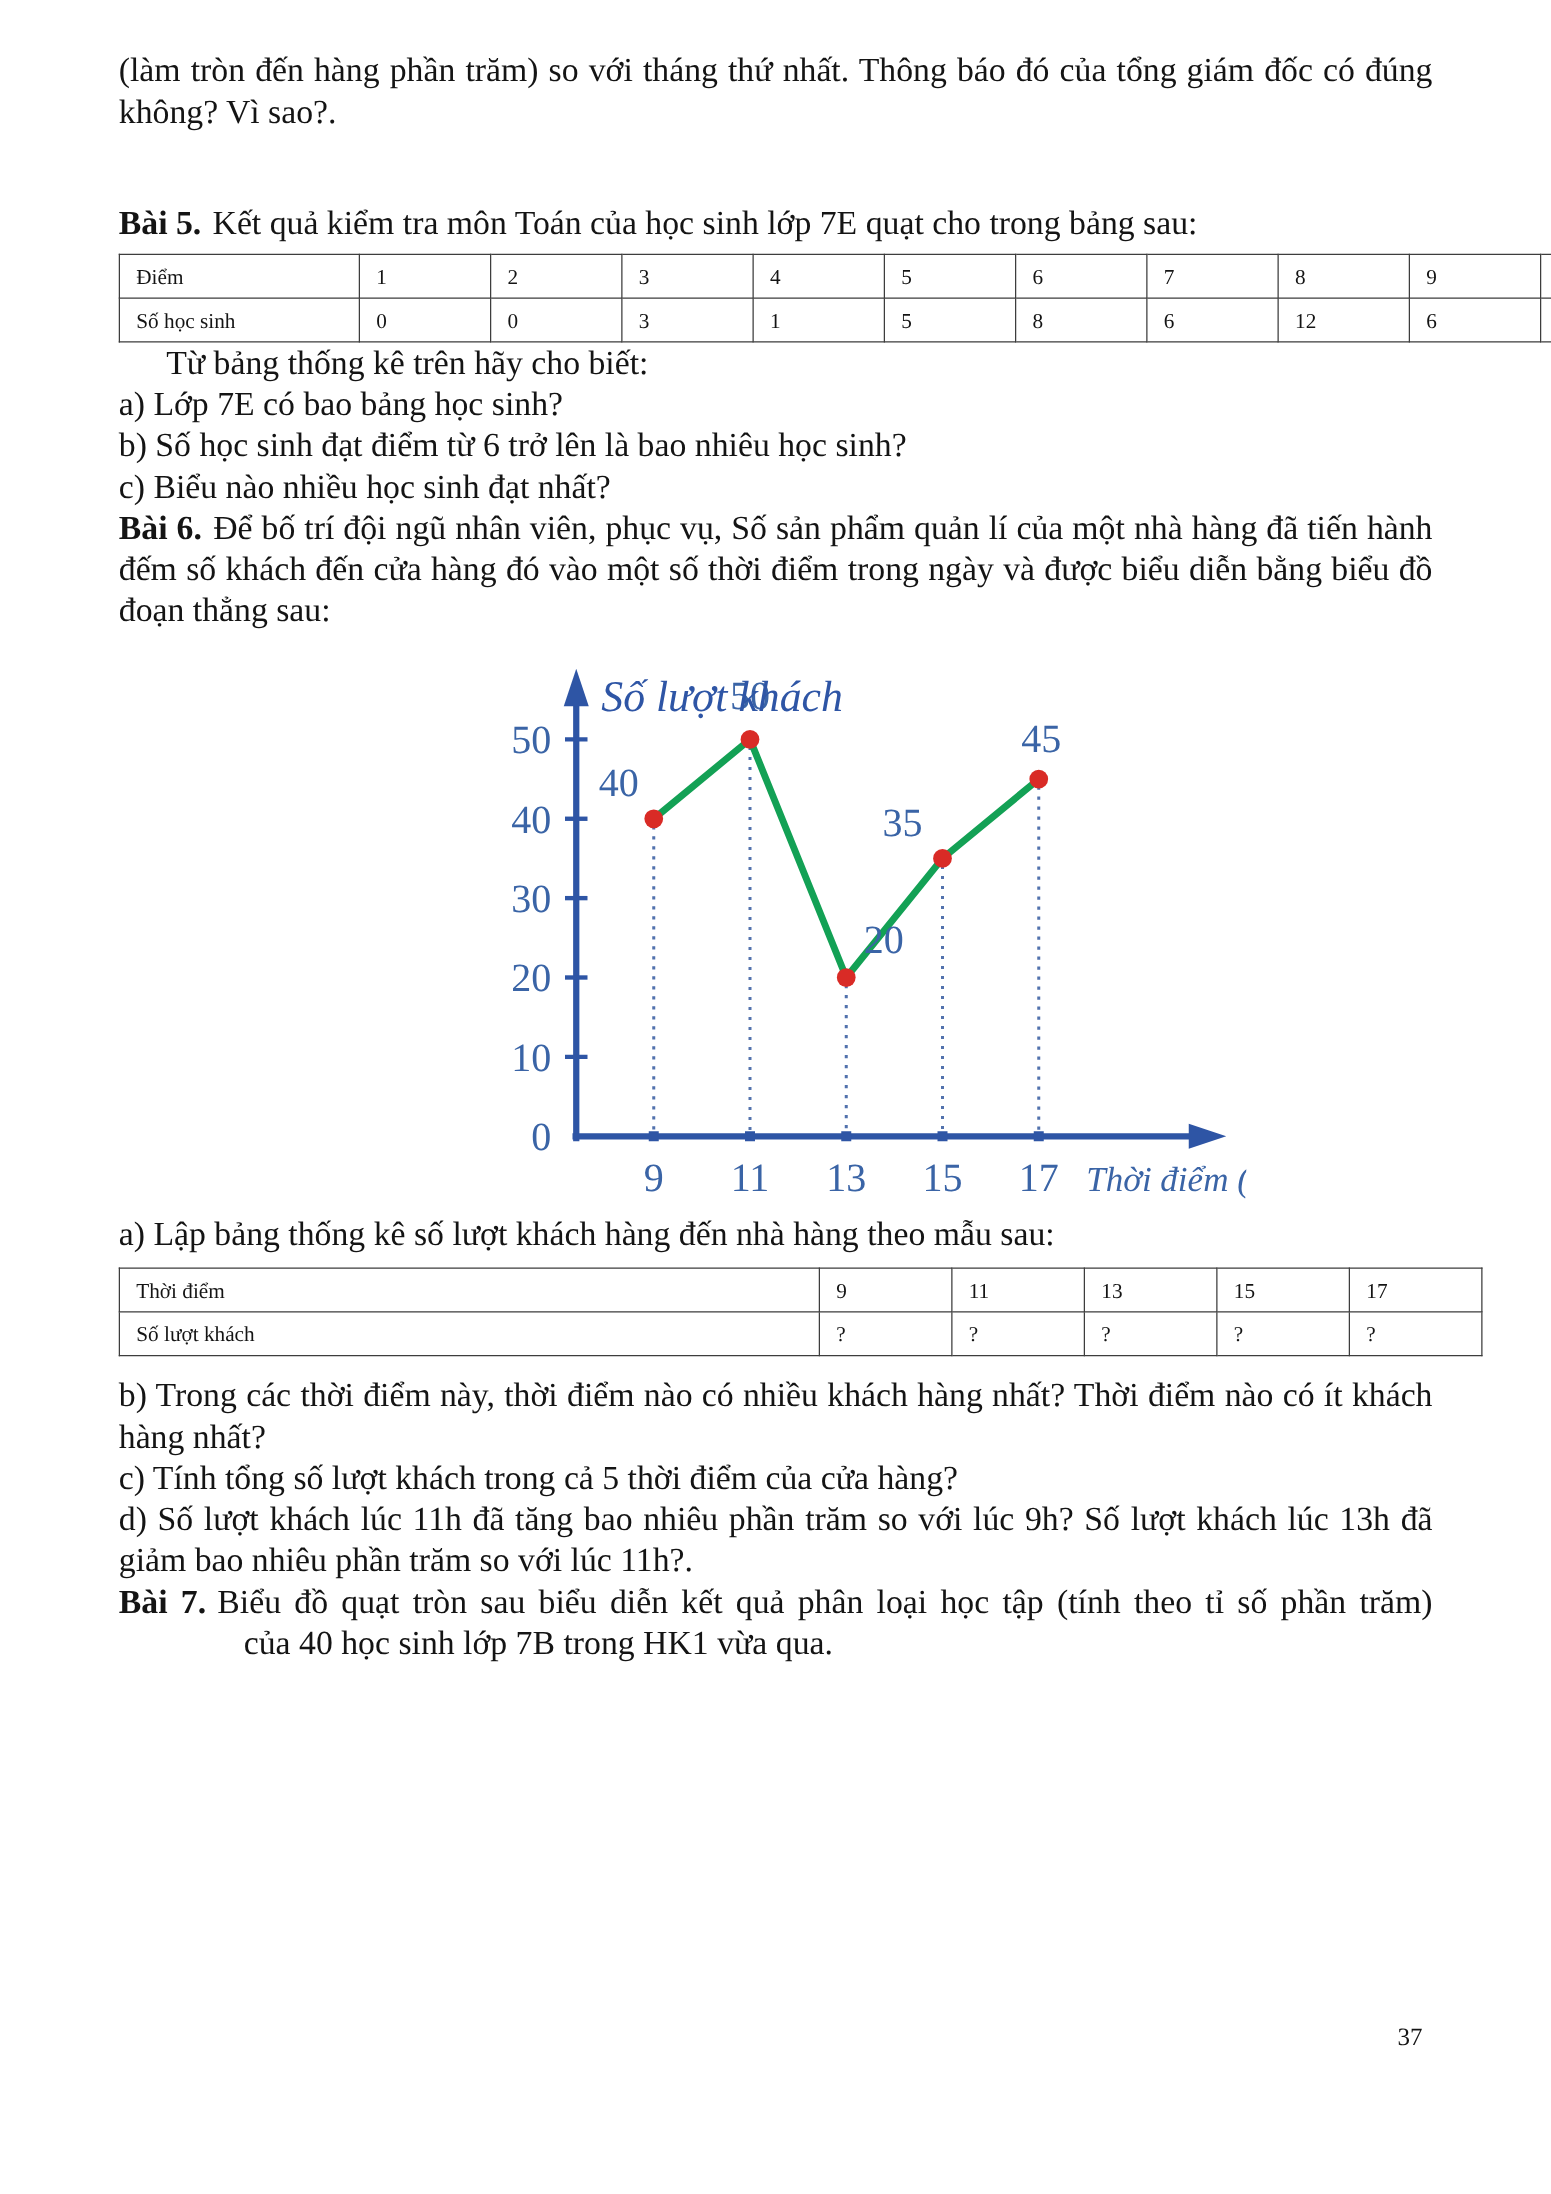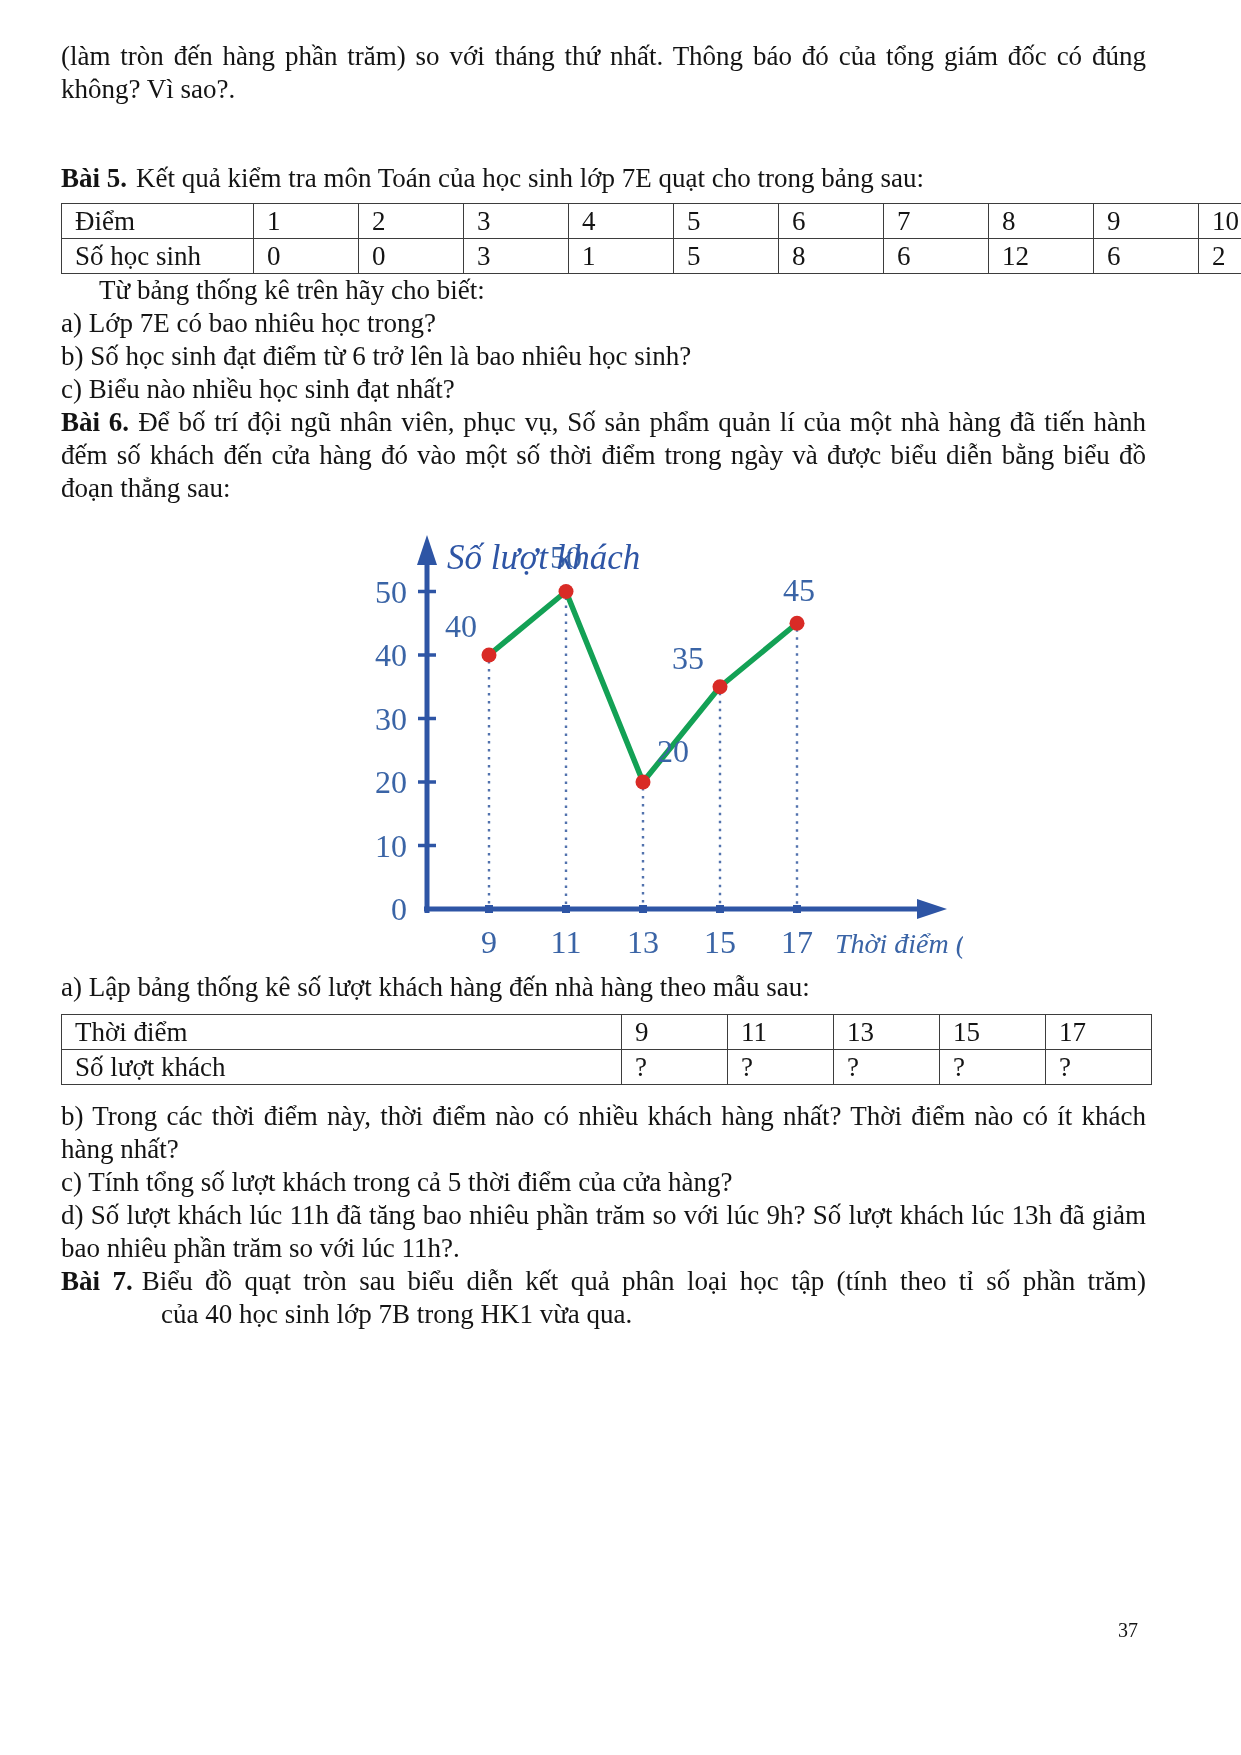--- a/index.html
+++ b/index.html
@@ -8,39 +8,39 @@
     font-family:"Liberation Serif","DejaVu Serif",serif;
     color:#141414;
     font-size:27px;
     line-height:33px;
     position:relative;
     overflow:hidden;
   }
   .page{
     position:relative;
     width:1241px;height:1755px;
-    padding:40px 95px 0 61px;
+    padding:40px 95px 0 95px;
     box-sizing:border-box;
   }
   p,div.line{margin:0;}
   .justify{text-align:justify;}
   .heading b{margin-right:9px;}
   .indent-1{padding-left:38px;}
   .mt-lg{margin-top:56px;}
   .mt-sm{margin-top:8px;}
   table{
     border-collapse:collapse;
     table-layout:fixed;
     margin-top:8px;
   }
   td{
     border:1.5px solid #3d3d3d;
     height:34px;
     padding:0 6px 0 13px;
-    font-size:27px;
+    font-size:17px;
     overflow:hidden;
     white-space:nowrap;
   }
   table.t1{width:1022px;}
   table.t1 td{width:85px;}
   table.t1 td:first-child{width:172px;}
   table.t2{width:970px;margin-top:10px;}
   table.t2 td{width:86px;}
   table.t2 td:first-child{width:540px;}
   .chart-wrap{
@@ -95,21 +95,21 @@
           <td>8</td>
           <td>6</td>
           <td>12</td>
           <td>6</td>
           <td>2</td>
         </tr>
       </tbody>
   </table>
 
   <div class="line indent-1 mt-sm">Từ bảng thống kê trên hãy cho biết:</div>
-  <div class="line">a) Lớp 7E có bao nhiêu học trong?</div>
+  <div class="line">a) Lớp 7E có bao bảng học sinh?</div>
   <div class="line">b) Số học sinh đạt điểm từ 6  trở lên là bao nhiêu học sinh?</div>
   <div class="line">c) Biểu nào nhiều học sinh đạt nhất?</div>
 
   <p class="heading justify">
     <b>Bài 6.</b><span>Để bố trí đội ngũ nhân viên, phục vụ, Số sản phẩm quản lí của một nhà hàng đã tiến hành đếm số khách đến cửa hàng đó vào một số thời điểm trong ngày và được biểu diễn bằng biểu đồ đoạn thẳng sau:</span>
   </p>
 
   <div class="chart-wrap">
     <svg id="chart-svg" width="656" height="452" viewBox="0 0 656 452" xmlns="http://www.w3.org/2000/svg">
         <line x1="182" y1="142" x2="182" y2="388" stroke="#5272ad" stroke-width="2.4" stroke-dasharray="2.5 5.5"></line>

